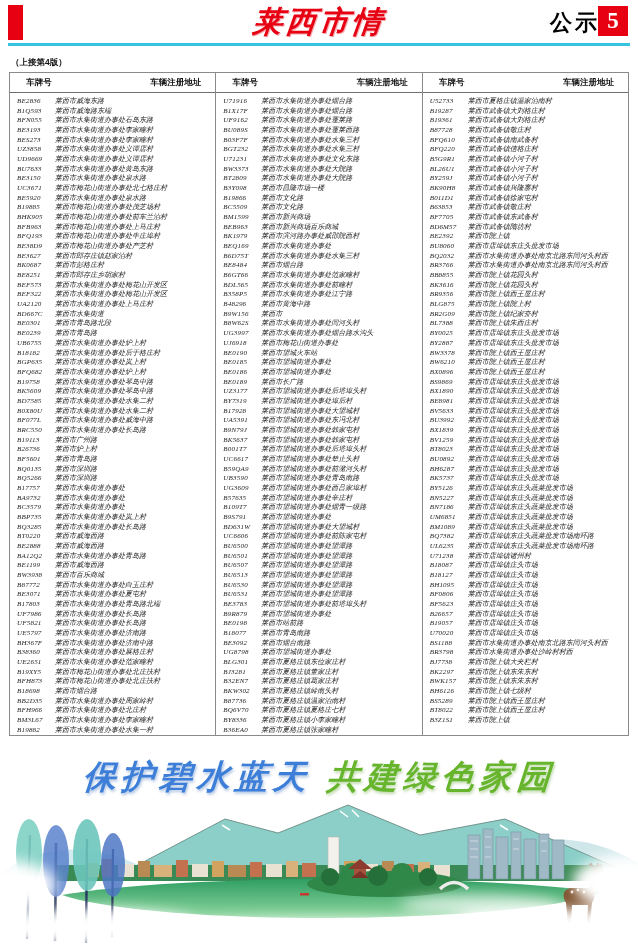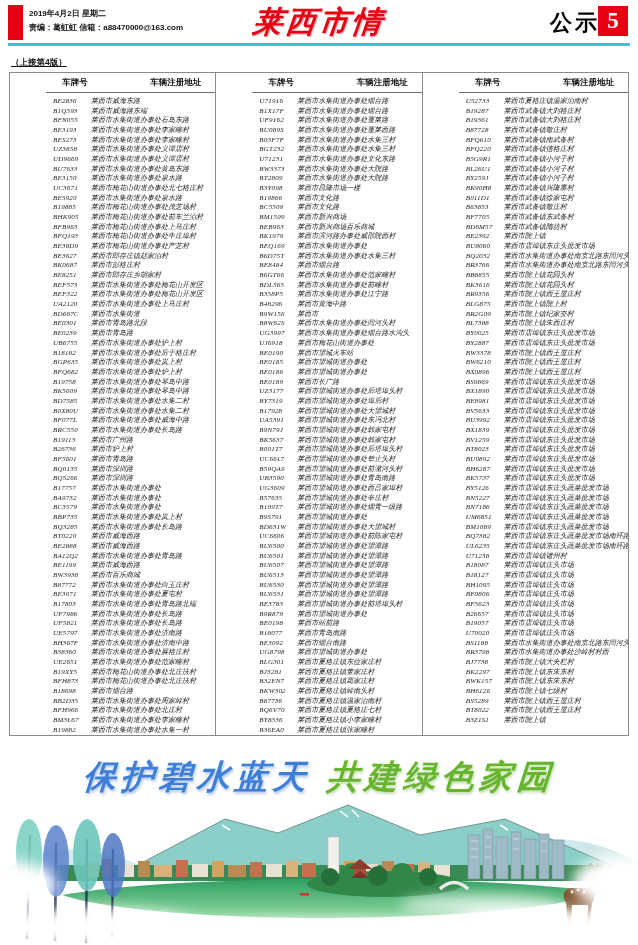--- a/index.html
+++ b/index.html
@@ -12,26 +12,26 @@
   .date-block { position:absolute; top:7px; left:29px; font-size:8px; font-weight:bold; color:#111; line-height:1.7; white-space:nowrap; }
   .masthead { position:absolute; top:2px; left:0; width:100%; text-align:center;
     font-family:"DejaVu Serif","Liberation Serif",serif; font-style:italic; font-weight:bold;
     font-size:30px; color:#e60012; letter-spacing:3px; transform:skewX(-6deg);
     text-shadow:1px 1px 0 rgba(230,0,18,.35); }
   .section-title { position:absolute; top:8px; right:38px; font-size:22px; font-weight:900; color:#000; letter-spacing:3px; }
   .page-num { position:absolute; top:6px; right:10px; width:30px; height:30px; background:#e60012;
     color:#fff; font-size:23px; font-weight:bold; text-align:center; line-height:30px;
     font-family:"Liberation Serif","DejaVu Serif",serif; }
   .cyan-rule { position:absolute; top:43px; left:8px; width:622px; height:3px; background:#35c3de; }
-  .continuation { position:absolute; top:57px; left:11px; font-size:8.5px; font-weight:bold; color:#111;text-decoration:underline; }
+  .continuation { position:absolute; top:57px; left:11px; font-size:8.5px; font-weight:bold; color:#111; }
 
   
   .vtable { position:absolute; top:72px; left:9px; width:620px; height:664px;
     border:1px solid #8a8a8a; display:flex; background:#fff; }
-  .tcol { flex:1 1 0; border-right:1px solid #8a8a8a; display:flex; flex-direction:column; min-width:0;margin-left:36px; }
+  .tcol { flex:1 1 0; border-right:1px solid #8a8a8a; display:flex; flex-direction:column; min-width:0; }
   .tcol:last-child { border-right:none; }
   .thead { height:20px; flex:0 0 20px; display:flex; align-items:center;
     border-bottom:1px solid #6f6f6f; font-size:8.5px; font-weight:bold; color:#111;
     font-family:"Liberation Serif","DejaVu Serif",serif; }
   .thead .plate-h { width:58px; text-align:center; }
   .thead .addr-h { flex:1; text-align:right; padding-right:14px; }
   .rows { flex:1; padding-top:4px; overflow:hidden;
     font-family:"Liberation Serif","DejaVu Serif",serif;font-style:italic; }
   .row { height:9.68px; display:flex; align-items:center; font-size:7px; line-height:9.6px;
     color:#1c1c1c; white-space:nowrap; overflow:hidden; }
@@ -46,24 +46,20 @@
   .slogan .blue  { color:#3d7fd8; text-shadow:1px 2px 3px rgba(70,120,190,.45); }
   .slogan .green { color:#67b52c; margin-left:16px; text-shadow:1px 2px 3px rgba(110,170,70,.45); }
   .scene { position:absolute; bottom:0; left:0; width:638px; height:168px; z-index:1; }
 </style>
 </head>
 <body>
 
 <div class="page">
 
   <div class="masthead-bar"></div>
-  <div class="date-block">
-    <div>2019年4月2日 星期二</div>
-    <div>责编：葛虹虹 信箱：a88470000@163.com</div>
-  </div>
   <div class="masthead">莱西市情</div>
   <div class="section-title">公示</div>
   <div class="page-num">5</div>
   <div class="cyan-rule"></div>
   <div class="continuation">（上接第4版）</div>
 
   <div class="vtable">
     <div class="tcol">
       <div class="thead">
         <span class="plate-h">车牌号</span>

